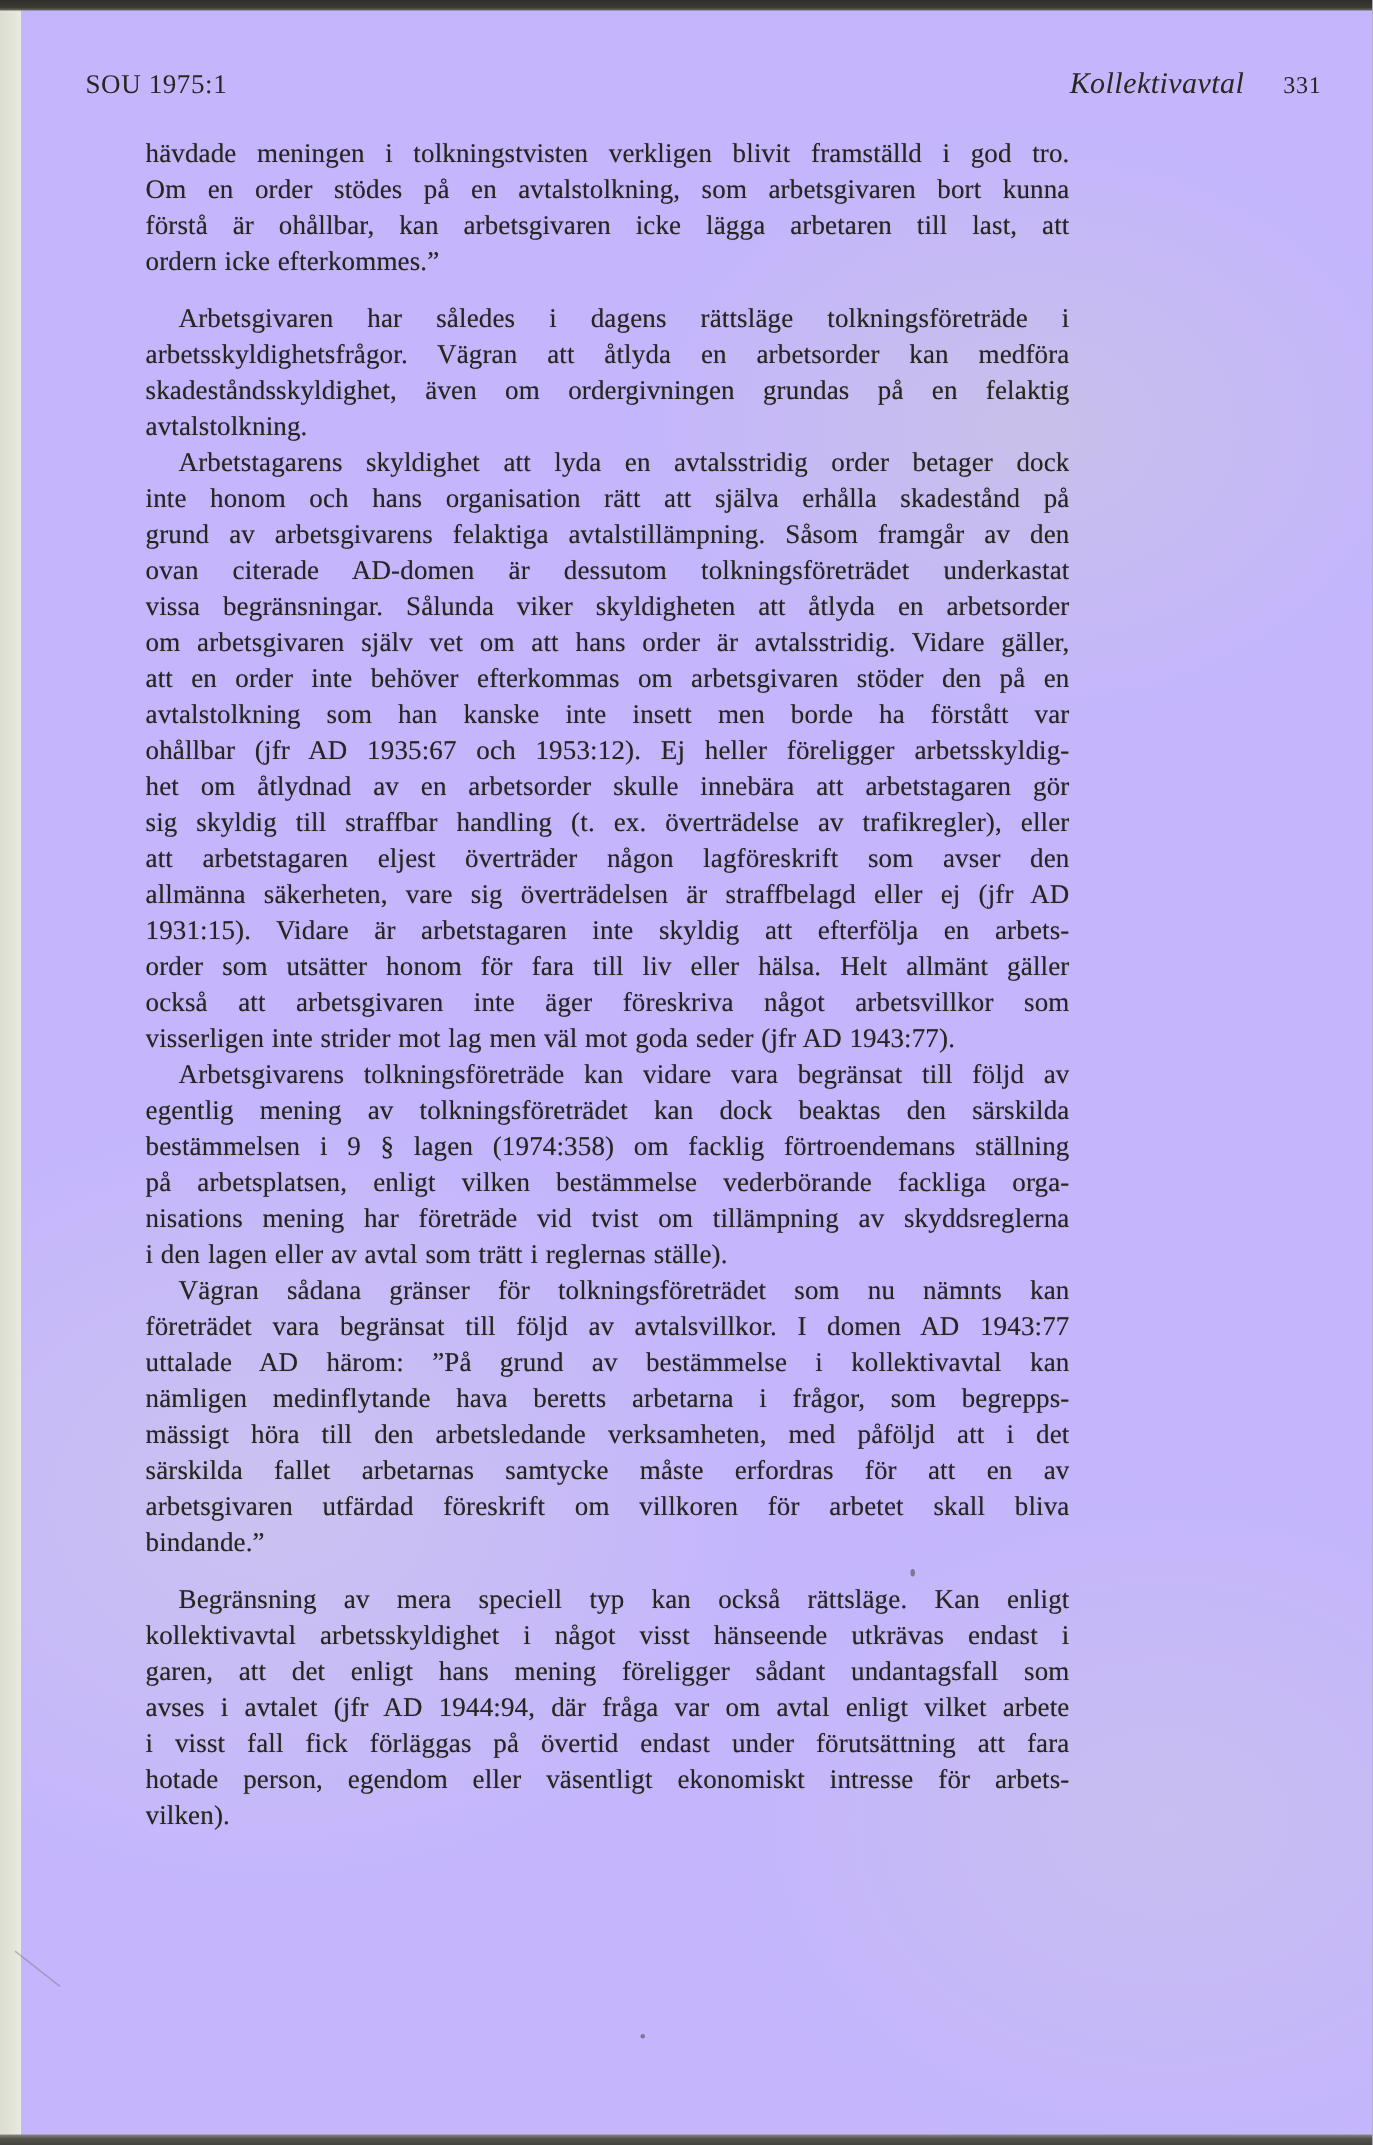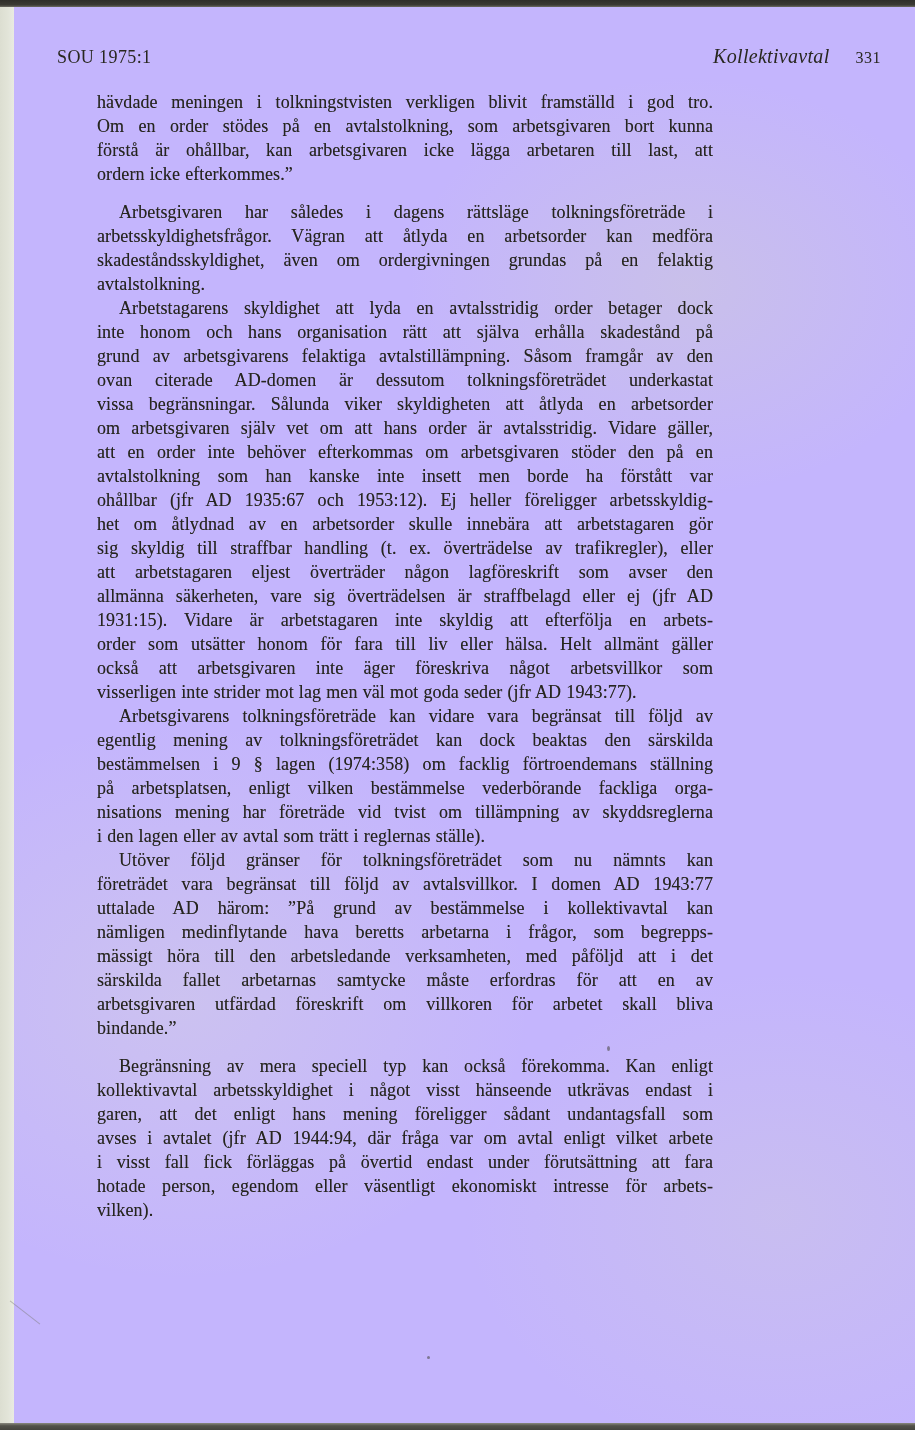--- a/index.html
+++ b/index.html
@@ -179,31 +179,31 @@
       </div>
       <div class="paragraph">
         <div class="line indent">Arbetsgivarens tolkningsföreträde kan vidare vara begränsat till följd av</div>
         <div class="line">egentlig mening av tolkningsföreträdet kan dock beaktas den särskilda</div>
         <div class="line">bestämmelsen i 9 § lagen (1974:358) om facklig förtroendemans ställning</div>
         <div class="line">på arbetsplatsen, enligt vilken bestämmelse vederbörande fackliga orga-</div>
         <div class="line">nisations mening har företräde vid tvist om tillämpning av skyddsreglerna</div>
         <div class="line last">i den lagen eller av avtal som trätt i reglernas ställe).</div>
       </div>
       <div class="paragraph">
-        <div class="line indent">Utöver följd gränser för tolkningsföreträdet som nu nämnts kan</div>
+        <div class="line indent">Vägran sådana gränser för tolkningsföreträdet som nu nämnts kan</div>
         <div class="line">företrädet vara begränsat till följd av avtalsvillkor. I domen AD 1943:77</div>
         <div class="line">uttalade AD härom: ”På grund av bestämmelse i kollektivavtal kan</div>
         <div class="line">nämligen medinflytande hava beretts arbetarna i frågor, som begrepps-</div>
         <div class="line">mässigt höra till den arbetsledande verksamheten, med påföljd att i det</div>
         <div class="line">särskilda fallet arbetarnas samtycke måste erfordras för att en av</div>
         <div class="line">arbetsgivaren utfärdad föreskrift om villkoren för arbetet skall bliva</div>
         <div class="line last">bindande.”</div>
       </div>
       <div class="paragraph space-before">
-        <div class="line indent">Begränsning av mera speciell typ kan också förekomma. Kan enligt</div>
+        <div class="line indent">Begränsning av mera speciell typ kan också rättsläge. Kan enligt</div>
         <div class="line">kollektivavtal arbetsskyldighet i något visst hänseende utkrävas endast i</div>
         <div class="line">garen, att det enligt hans mening föreligger sådant undantagsfall som</div>
         <div class="line">avses i avtalet (jfr AD 1944:94, där fråga var om avtal enligt vilket arbete</div>
         <div class="line">i visst fall fick förläggas på övertid endast under förutsättning att fara</div>
         <div class="line">hotade person, egendom eller väsentligt ekonomiskt intresse för arbets-</div>
         <div class="line last">vilken).</div>
       </div>
     </div>
 
   <div class="scan-speck speck-1"></div>

